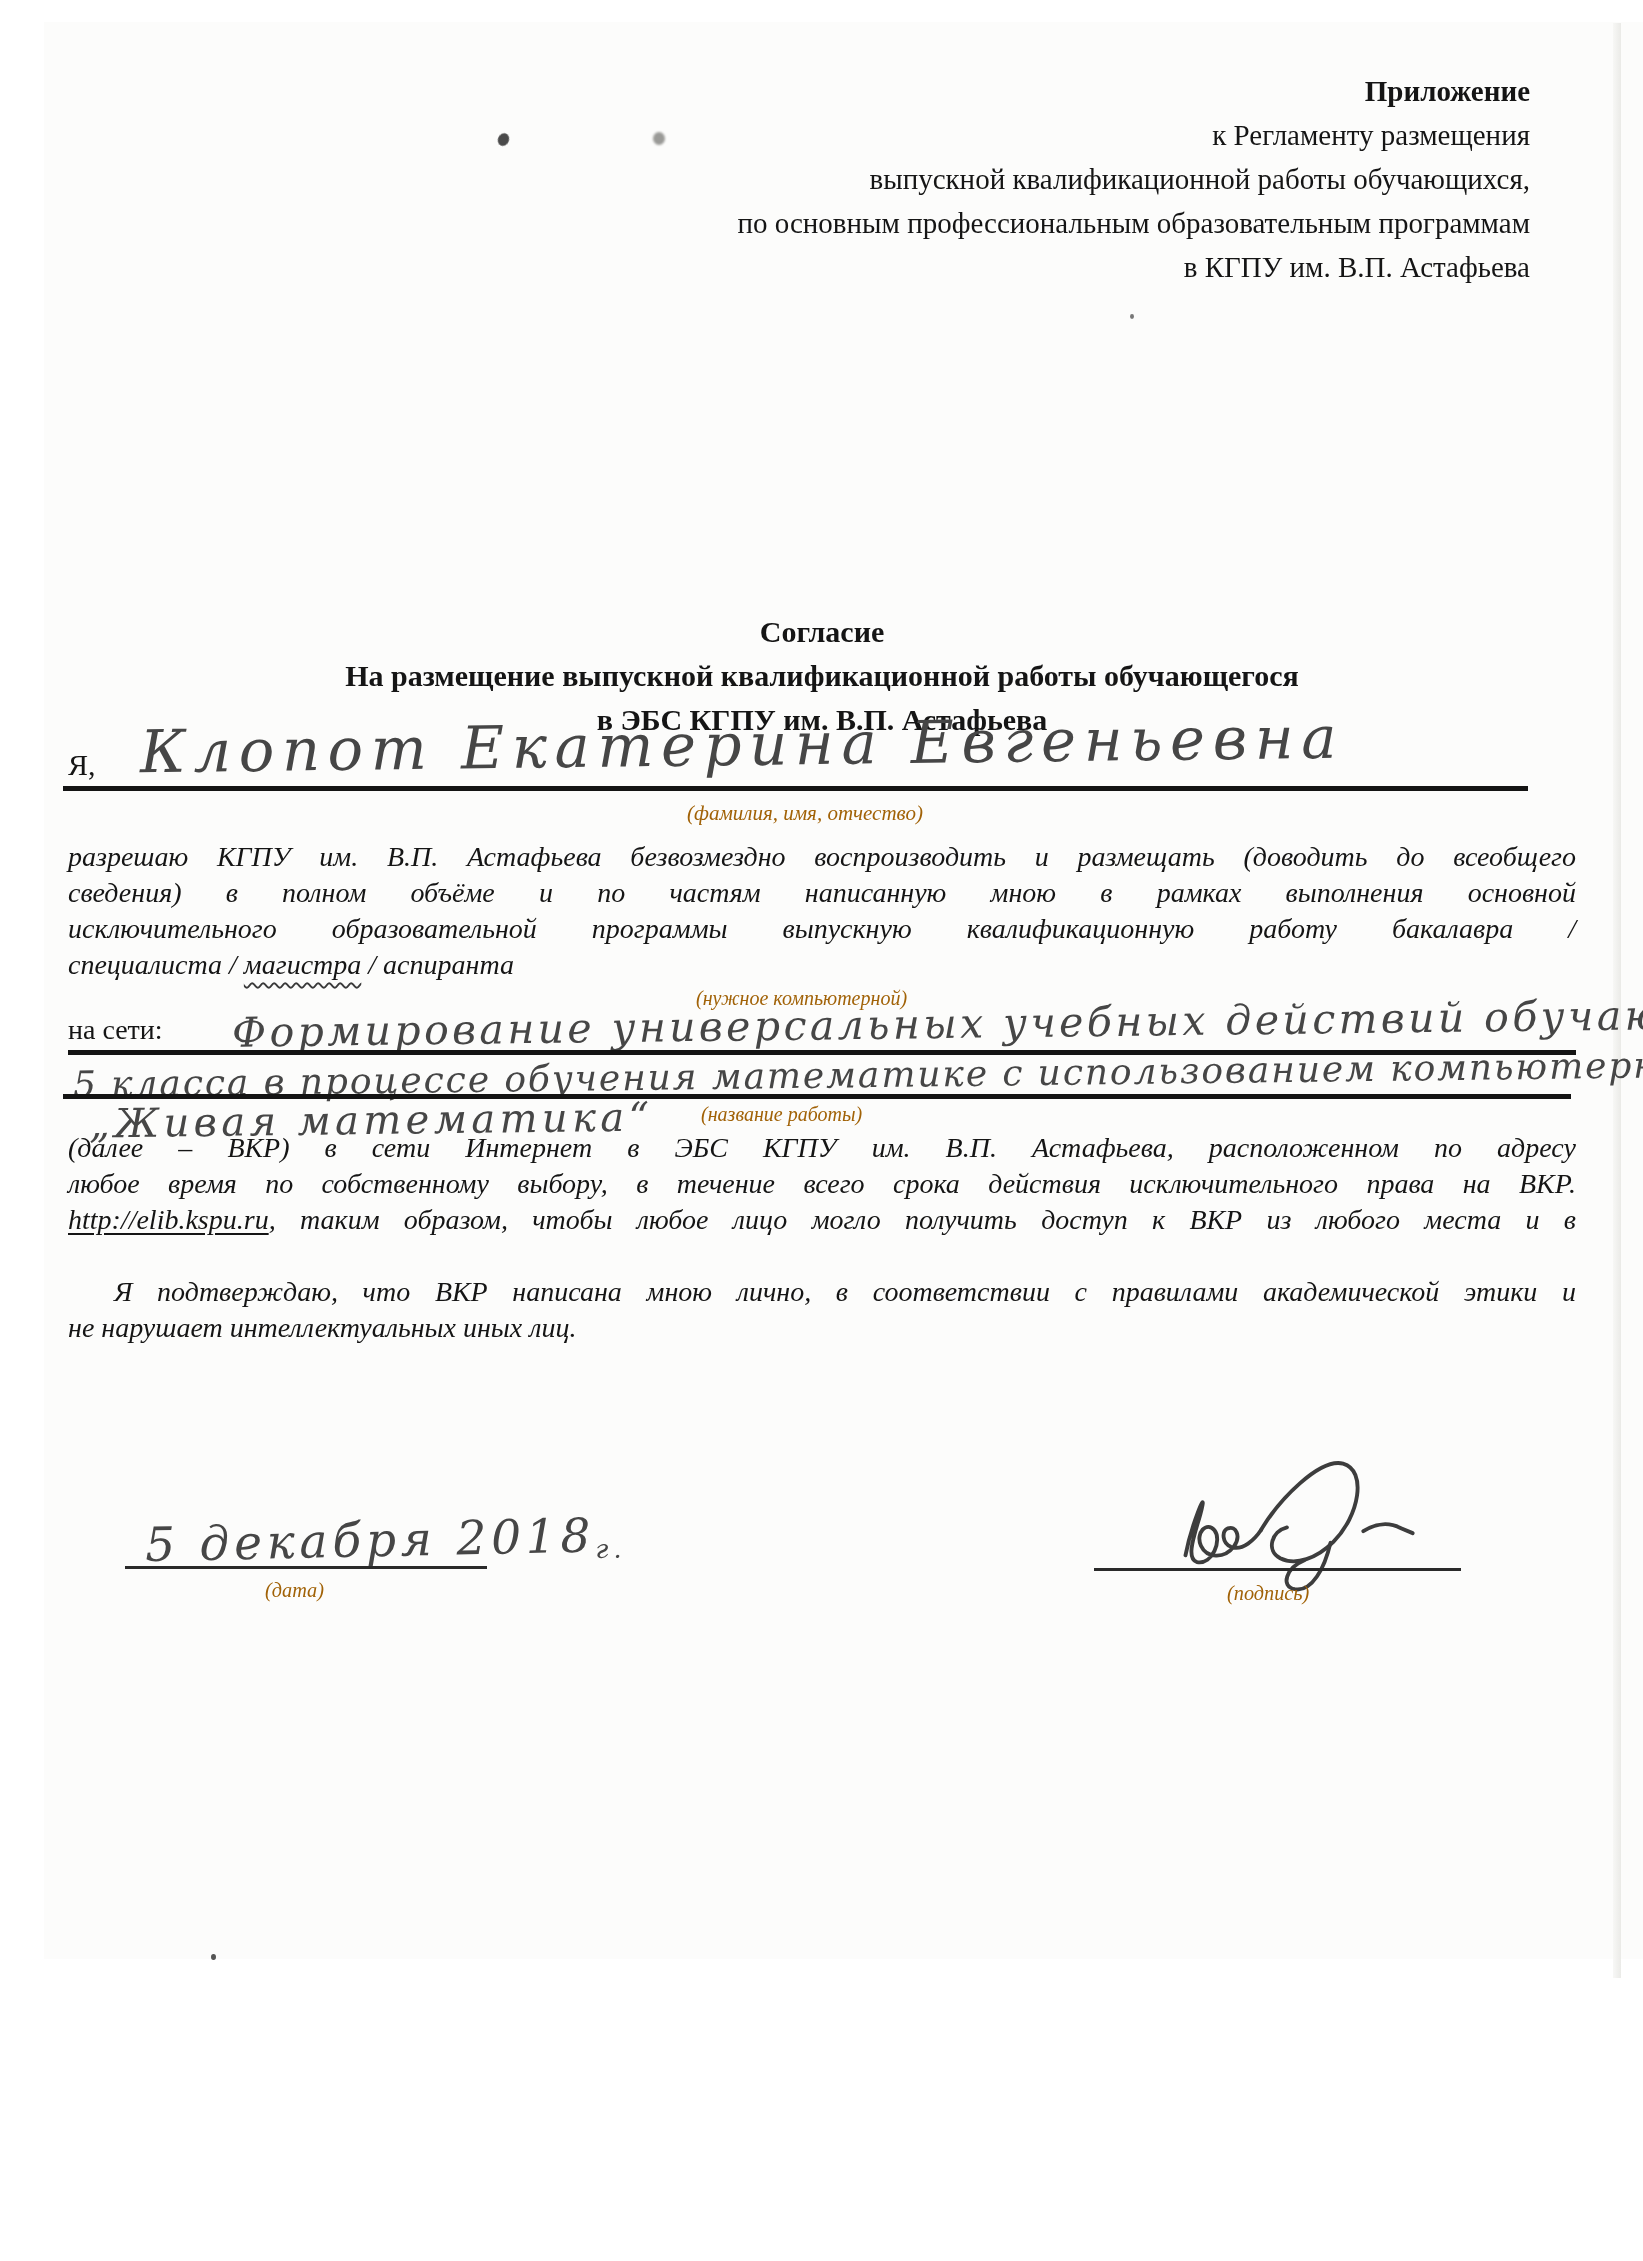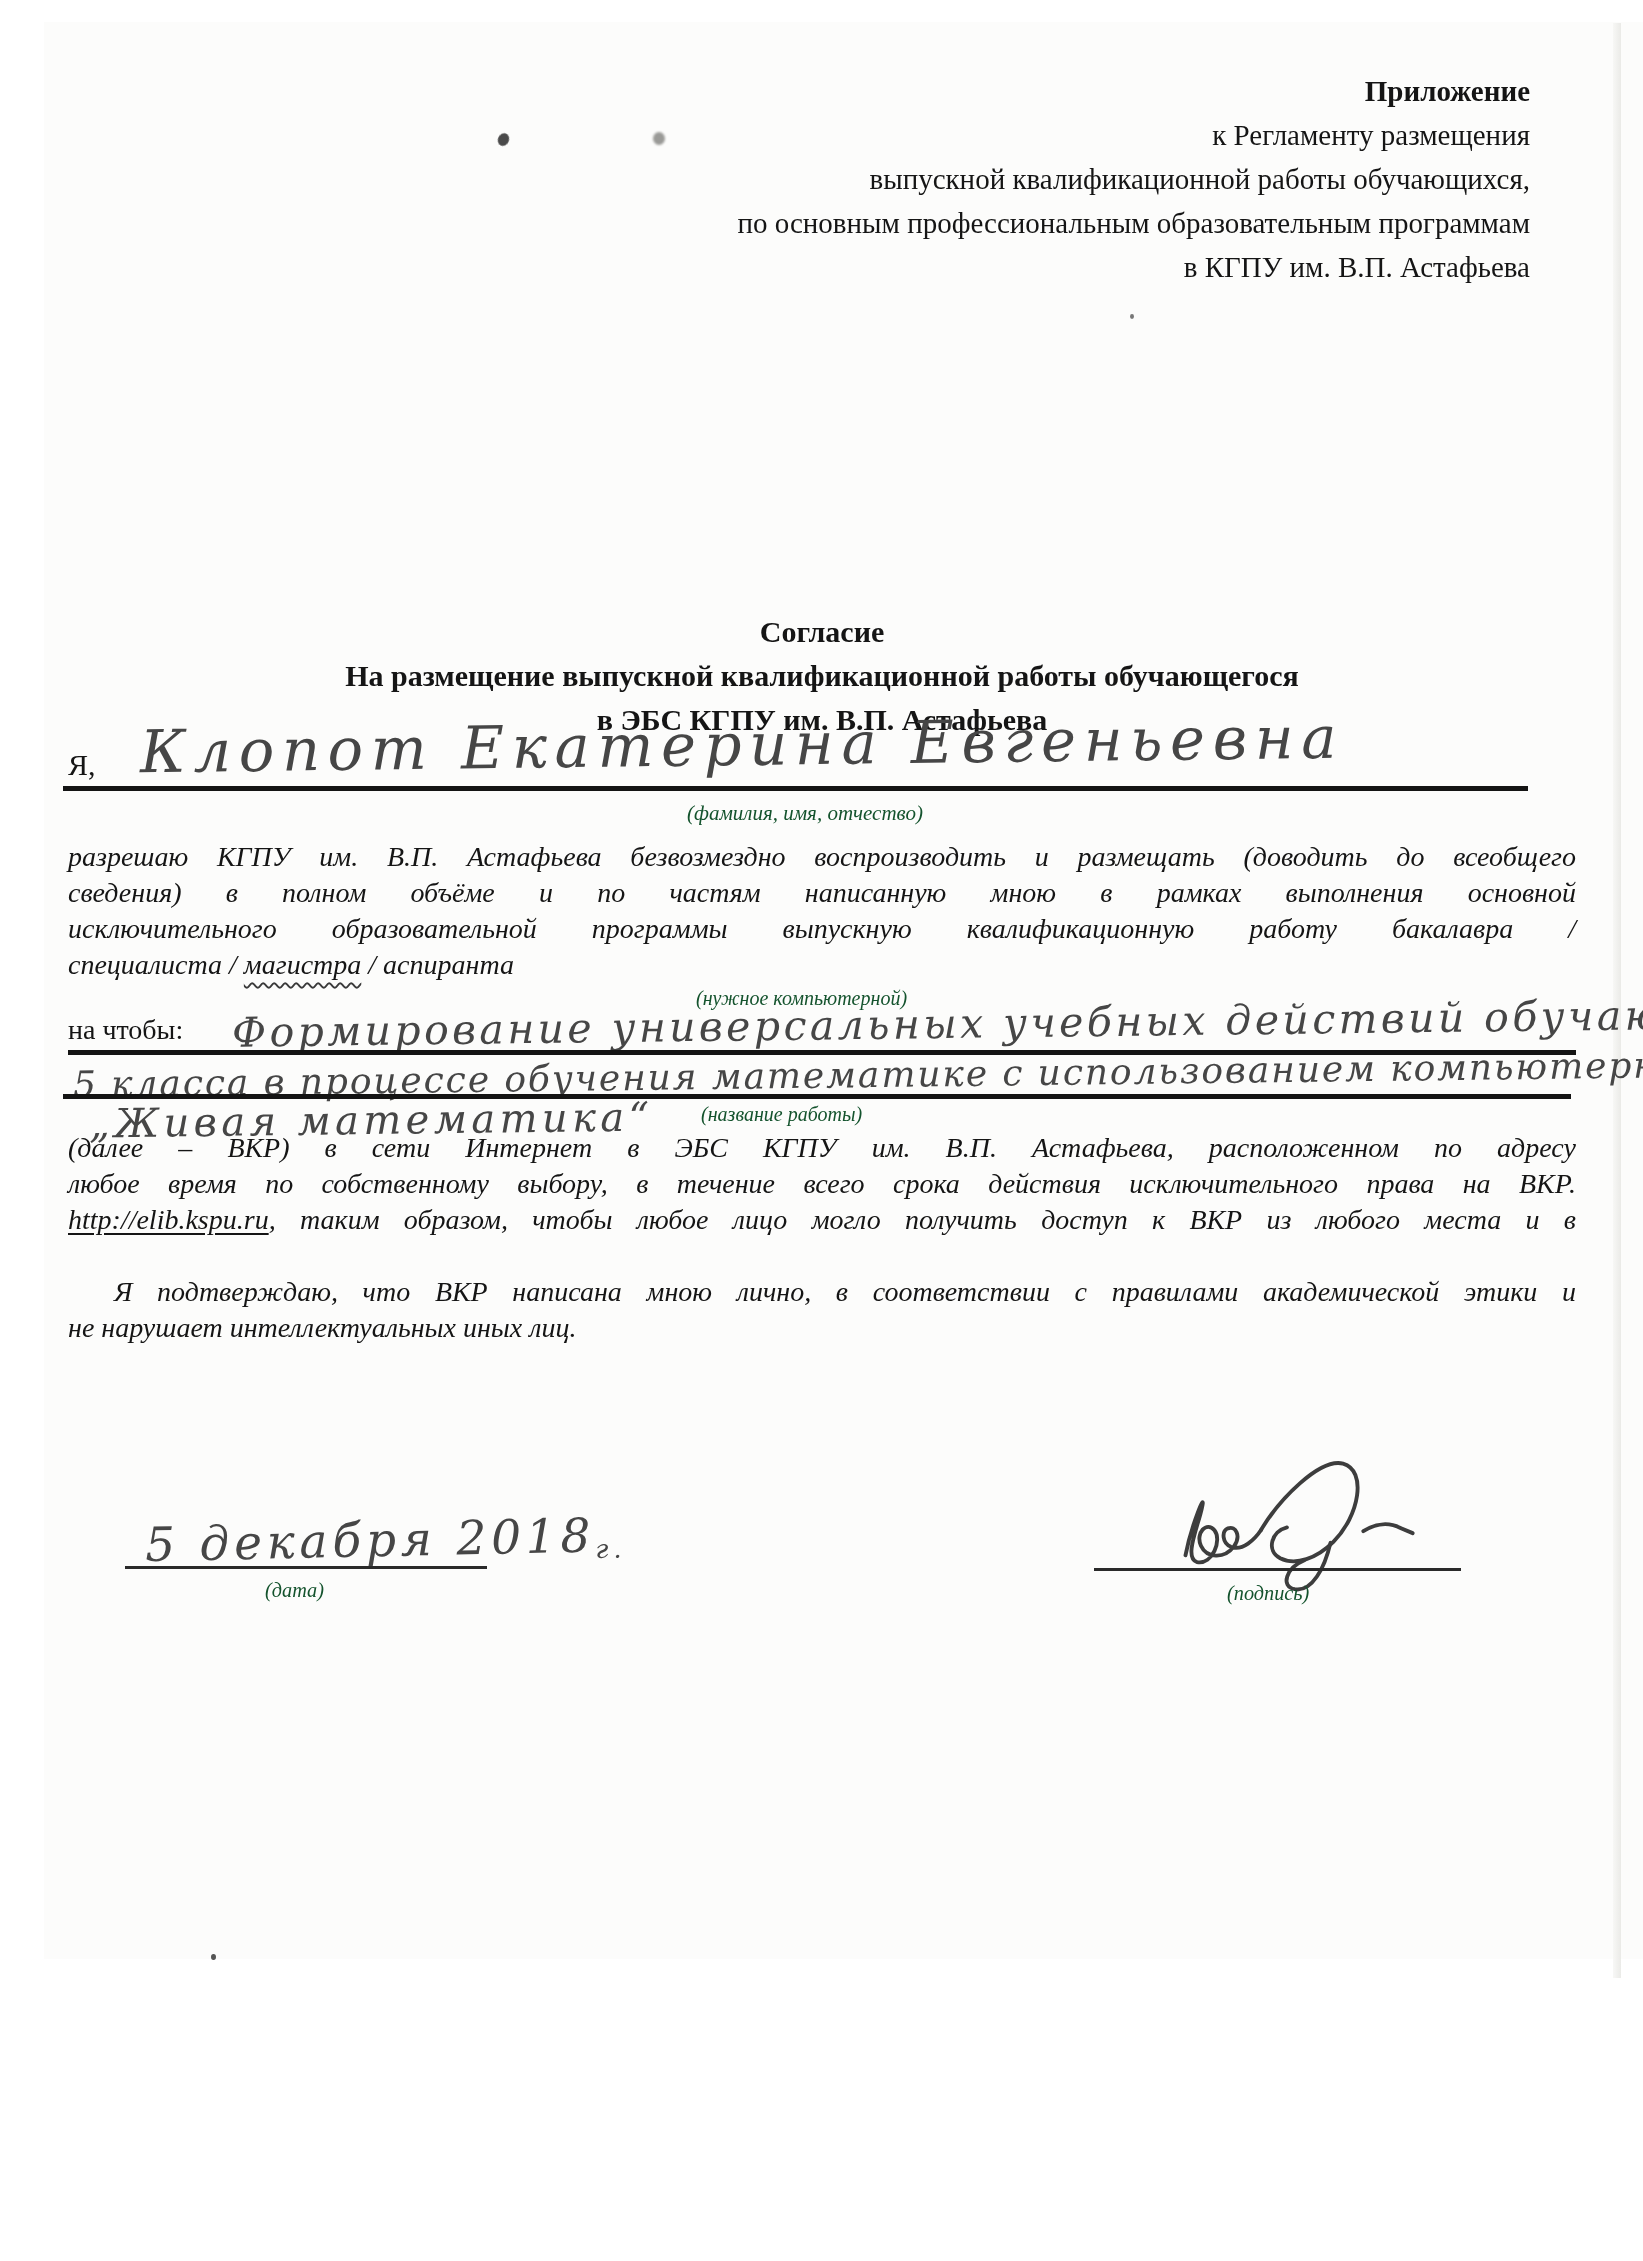--- a/index.html
+++ b/index.html
@@ -11,21 +11,21 @@
   .line{position:absolute;}
   .right-block{position:absolute;top:69px;right:114px;text-align:right;
         font-size:29px;line-height:44px;white-space:nowrap;}
   .right-block .b{font-weight:bold;}
   .title-block{position:absolute;top:610px;left:68px;width:1508px;text-align:center;
         font-weight:bold;font-size:30px;line-height:44px;}
   .para{position:absolute;left:68px;width:1508px;font-size:28px;line-height:36px;font-style:italic;}
   .jline{text-align:justify;text-align-last:justify;}
   .lline{text-align:left;}
   .indent{padding-left:46px;}
-  .caption{position:absolute;font-style:italic;font-size:21px;color:#14532d;white-space:nowrap;}
+  .caption{position:absolute;font-style:italic;font-size:21px;color:#a16207;white-space:nowrap;}
   .hand{position:absolute;font-family:"DejaVu Serif", serif;font-style:italic;color:#464646;
         white-space:nowrap;transform:rotate(-0.7deg);}
   .rule{position:absolute;background:#141414;}
   .thinrule{position:absolute;background:#2a2a2a;}
   .pronoun{position:absolute;font-size:30px;}
   .magistra{text-decoration:underline;text-decoration-style:wavy;
         text-decoration-color:#3a3a3a;text-decoration-thickness:2.4px;text-underline-offset:7.7px;}
   .url{text-decoration:underline;text-decoration-thickness:1.5px;text-underline-offset:4.4px;}
   .speck{position:absolute;border-radius:50%;}
   .gsub{font-size:0.55em;vertical-align:-0.25em;}
@@ -63,21 +63,21 @@
   <div class="caption" style="left:687px;top:801px;">(фамилия, имя, отчество)</div>
 
   <div class="para" style="top:839px;">
     <div class="jline">разрешаю КГПУ им. В.П. Астафьева безвозмездно воспроизводить и размещать (доводить до всеобщего</div>
     <div class="jline">сведения)  в полном объёме и по частям написанную мною в рамках выполнения основной</div>
     <div class="jline">исключительного образовательной программы выпускную квалификационную работу бакалавра /</div>
     <div class="lline"><span>специалиста / </span><span class="magistra">магистра</span><span> / аспиранта</span></div>
   </div>
   <div class="caption" style="left:696px;top:987px;font-size:20px;">(нужное компьютерной)</div>
 
-  <div class="line" style="left:68px;top:1014px;font-size:28px;">на чтобы:</div>
+  <div class="line" style="left:68px;top:1014px;font-size:28px;">на сети:</div>
   <div class="hand" style="left:232px;top:999px;font-size:41px;letter-spacing:3.4px;">Формирование универсальных учебных действий обучающихся</div>
   <div class="rule" style="left:68px;top:1050px;width:1508px;height:4.8px;"></div>
 
   <div class="hand" style="left:73px;top:1053px;font-size:36px;letter-spacing:1.9px;">5 класса в процессе обучения математике с использованием компьютерной среды</div>
   <div class="rule" style="left:63px;top:1094px;width:1508px;height:4.8px;"></div>
 
   <div class="hand" style="left:89px;top:1097px;font-size:40px;letter-spacing:4.4px;">„Живая математика“</div>
   <div class="caption" style="left:701px;top:1103px;font-size:20px;">(название работы)</div>
 
   <div class="para" style="top:1130px;">

